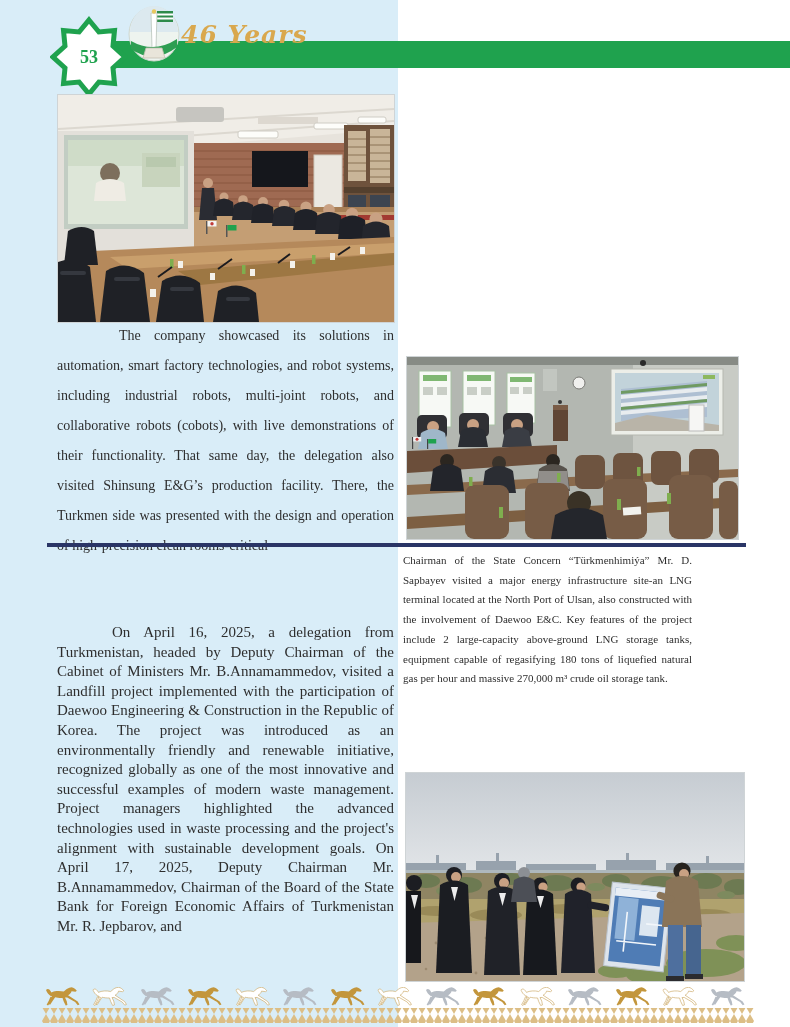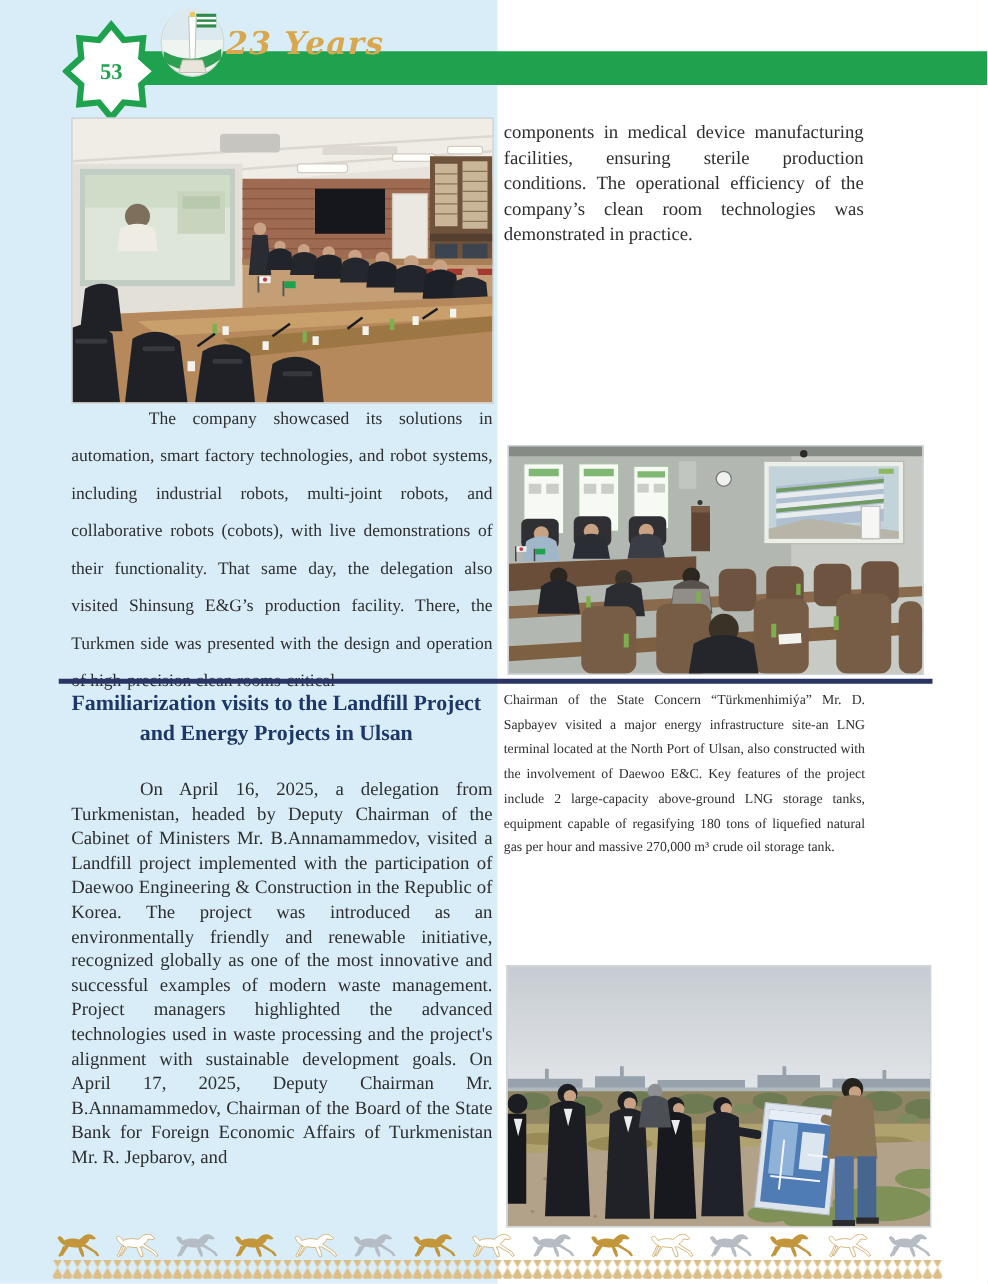--- a/index.html
+++ b/index.html
@@ -73,21 +73,21 @@
       <rect x="29" y="5" width="16" height="11" fill="#2e8b4a"></rect>
       <rect x="29" y="7.5" width="16" height="2" fill="#fff"></rect>
       <rect x="29" y="11.5" width="16" height="2" fill="#fff"></rect>
       <polygon points="23,7 29,7 28,42 24,42" fill="#ffffff" stroke="#b9c4bb" stroke-width="0.8"></polygon>
       <circle cx="26" cy="5.5" r="2.2" fill="#e8c860"></circle>
       <path d="M3,35 Q26,48 49,33 L49,41 Q26,59 3,43 Z" fill="#2e9e52"></path>
       <polygon points="18,42 34,42 37,52 15,52" fill="#e9e5da" stroke="#c4bfb2" stroke-width="0.8"></polygon>
     </svg>
   </div>
 
-  <div class="years">23 Years</div>
+  <div class="years">46 Years</div>
 
   <div class="photo photo-top">
     <svg viewBox="0 0 336 227" width="336" height="227">
       <rect width="336" height="227" fill="#e7e3dc"></rect>
       <polygon points="0,0 336,0 336,34 0,62" fill="#f0ede7"></polygon>
       <g stroke="#dcd8d0" stroke-width="2" fill="none">
         <path d="M0,50 L336,26"></path>
           <path d="M0,34 L336,14"></path>
       </g>
       <rect x="118" y="12" width="48" height="15" rx="3" fill="#c6c5c0"></rect>
@@ -219,21 +219,20 @@
       <g fill="#35383f">
         <rect x="2" y="176" width="26" height="4" rx="2"></rect>
           <rect x="56" y="182" width="26" height="4" rx="2"></rect>
         <rect x="112" y="192" width="24" height="4" rx="2"></rect>
           <rect x="168" y="202" width="24" height="4" rx="2"></rect>
       </g>
     </svg>
   </div>
 
   <div class="col col-right-top">
-    <p>components in medical device manufacturing facilities, ensuring sterile production conditions. The operational efficiency of the company’s clean room technologies was demonstrated in practice.</p>
   </div>
 
   <div class="col col-left-mid">
     <p>The company showcased its solutions in automation, smart factory technologies, and robot systems, including industrial robots, multi-joint robots, and collaborative robots (cobots), with live demonstrations of their functionality. That same day, the delegation also visited Shinsung E&amp;G’s production facility. There, the Turkmen side was presented with the design and operation of high-precision clean rooms-critical</p>
   </div>
 
   <div class="photo photo-mid">
     <svg viewBox="0 0 331 182" width="331" height="182">
       <rect width="331" height="182" fill="#b3b7b1"></rect>
       <rect x="226" y="0" width="105" height="182" fill="#c8cbc5"></rect>
@@ -339,21 +338,20 @@
           <rect x="92" y="150" width="4" height="11"></rect>
         <rect x="210" y="142" width="4" height="11"></rect>
           <rect x="260" y="136" width="4" height="11"></rect>
       </g>
       <rect x="216" y="150" width="18" height="8" fill="#f2f2ee" transform="rotate(-4 225 154)"></rect>
     </svg>
   </div>
 
   <div class="divider"></div>
 
-  <h2 class="heading">Familiarization visits to the Landfill Project and Energy Projects in Ulsan</h2>
 
   <div class="col col-left-bottom">
     <p>On April 16, 2025, a delegation from Turkmenistan, headed by Deputy Chairman of the Cabinet of Ministers Mr. B.Annamammedov, visited a Landfill project implemented with the participation of Daewoo Engineering &amp; Construction in the Republic of Korea. The project was introduced as an environmentally friendly and renewable initiative, recognized globally as one of the most innovative and successful examples of modern waste management. Project managers highlighted the advanced technologies used in waste processing and the project's alignment with sustainable development goals. On April 17, 2025, Deputy Chairman Mr. B.Annamammedov, Chairman of the Board of the State Bank for Foreign Economic Affairs of Turkmenistan Mr. R. Jepbarov, and</p>
   </div>
 
   <div class="col col-right-bottom">
     <p>Chairman of the State Concern “Türkmenhimiýa” Mr. D. Sapbayev visited a major energy infrastructure site-an LNG terminal located at the North Port of Ulsan, also constructed with the involvement of Daewoo E&amp;C. Key features of the project include 2 large-capacity above-ground LNG storage tanks, equipment capable of regasifying 180 tons of liquefied natural gas per hour and massive 270,000 m³ crude oil storage tank.</p>
   </div>
 
   <div class="photo photo-bottom">

